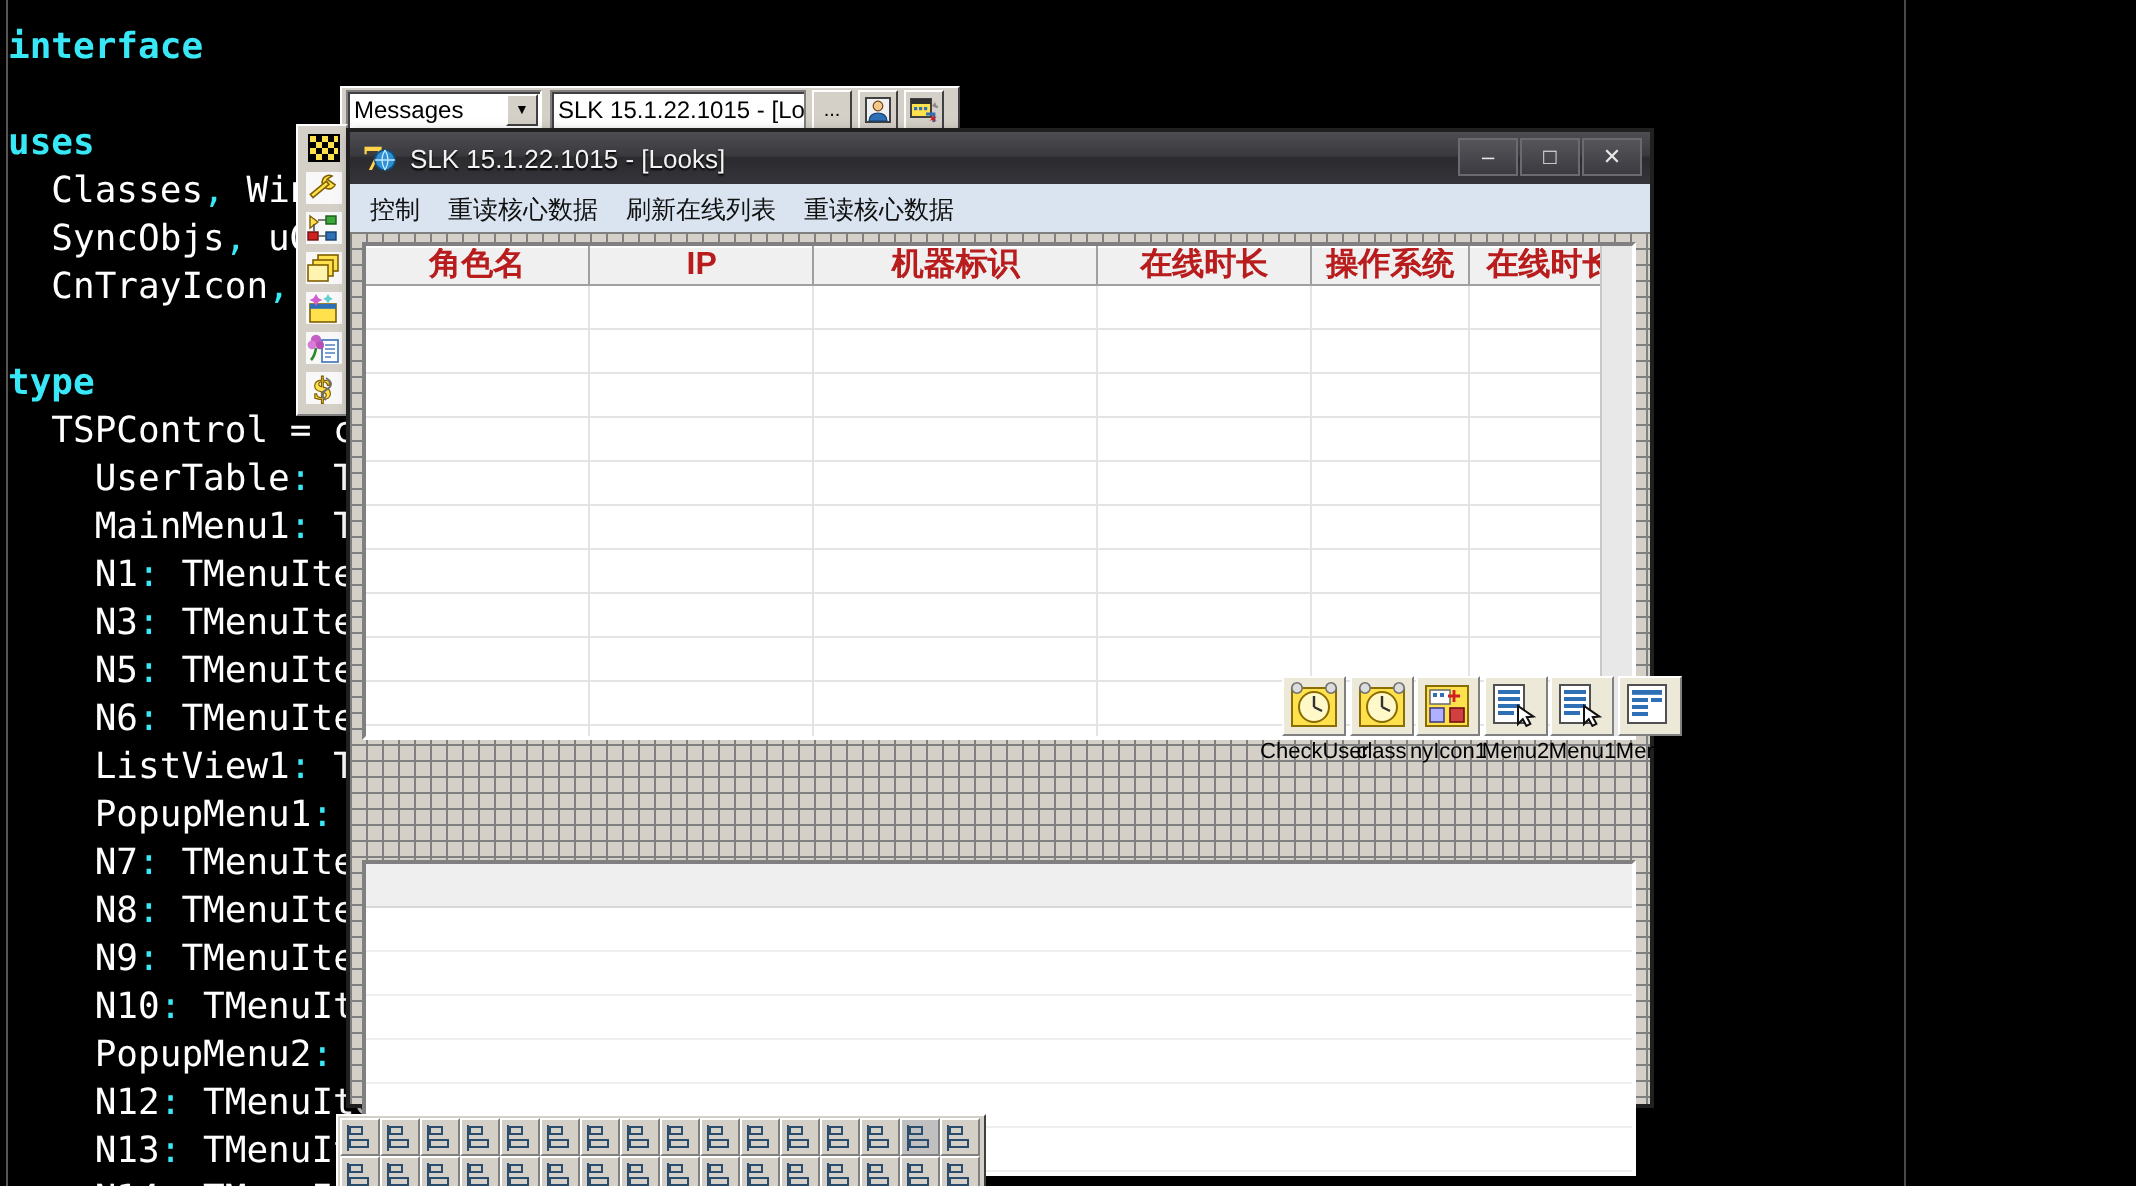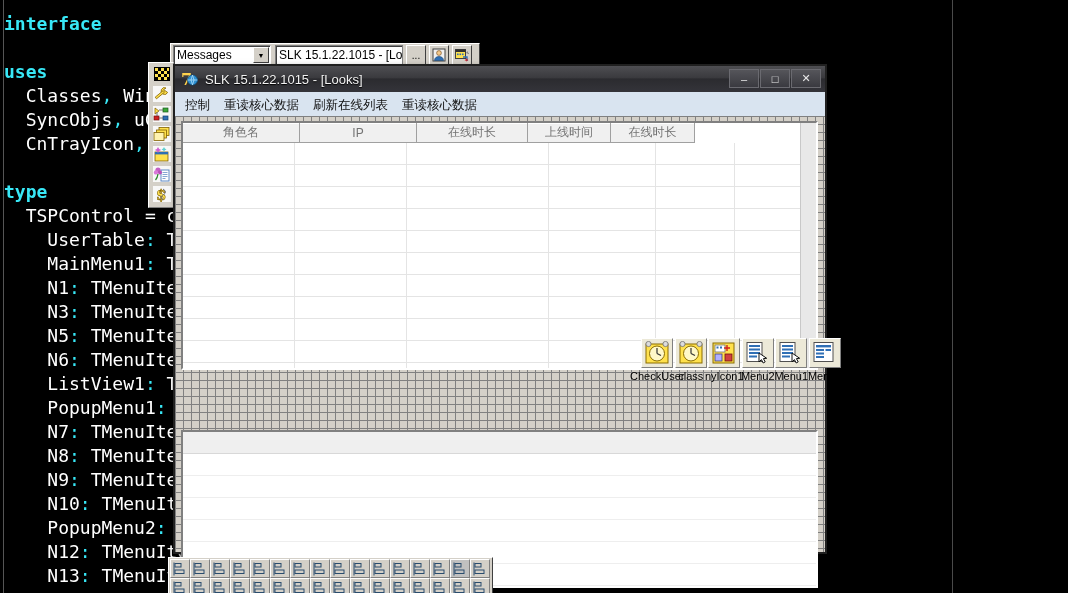--- a/index.html
+++ b/index.html
@@ -146,22 +146,23 @@
     position:absolute;
   }
   
   #listview { left:6px; top:5px; width:637px; height:249px; overflow:hidden; }
   #listview .hdrrow { display:flex; height:20px; }
   #listview .hdr {
     background:#f0f0f0;
     border-right:1px solid #a0a0a0;
     border-bottom:1px solid #a0a0a0;
     display:flex; align-items:center; justify-content:center;
-    font-size:12px; color:#737373;
+    font-size:16px; color:#b91c1c;
     position:relative;
+    font-weight:bold;
   }
   #listview .hdr::after{
     content:""; position:absolute; left:0; right:0; top:0; height:1px; background:#fff;
   }
   #listview .rows { position:absolute; left:0; top:20px; right:0; bottom:0; }
   #listview .row { height:22px; border-bottom:1px solid #e4e4e4; display:flex; }
   #listview .cell { border-right:1px solid #e4e4e4; }
   #listview .vsb {
     position:absolute; right:0; top:0; width:16px; bottom:0;
     background:#e8e8e8; border-left:1px solid #c8c8c8;
@@ -353,22 +354,23 @@
       <span>刷新在线列表</span>
       <span>重读核心数据</span>
     </div>
 
   <div class="client">
 
     <div class="sunken" id="listview">
       <div class="hdrrow" id="lv-headers">
           <div class="hdr" style="width: 117px;">角色名</div>
           <div class="hdr" style="width: 117px;">IP</div>
+          <div class="hdr" style="width: 148px;">机器标识</div>
           <div class="hdr" style="width: 111px;">在线时长</div>
-          <div class="hdr" style="width: 83px;">上线时间</div>
+          <div class="hdr" style="width: 83px;">操作系统</div>
           <div class="hdr" style="width: 84px; text-align: right;">在线时长</div>
         </div>
       <div class="rows" id="lv-rows">
           <div class="row">
             <div class="cell" style="width: 117px;"></div>
             <div class="cell" style="width: 117px;"></div>
             <div class="cell" style="width: 148px;"></div>
             <div class="cell" style="width: 111px;"></div>
             <div class="cell" style="width: 83px;"></div>
             <div class="cell" style="width: 84px;"></div>

